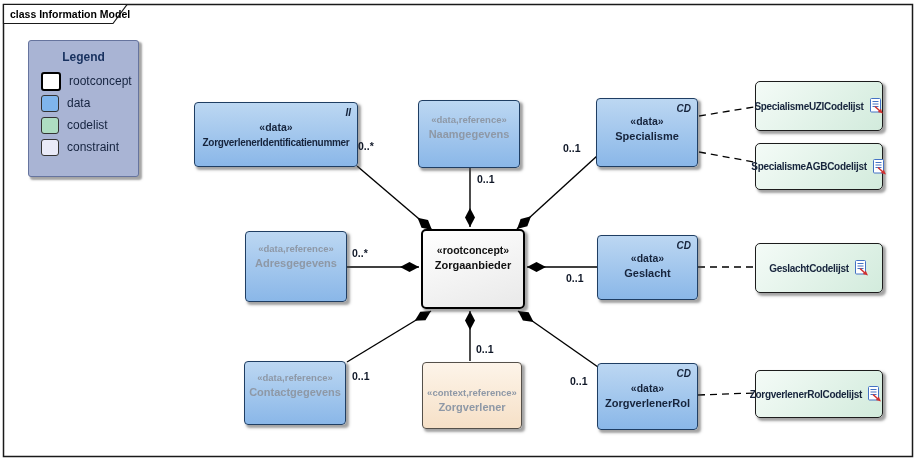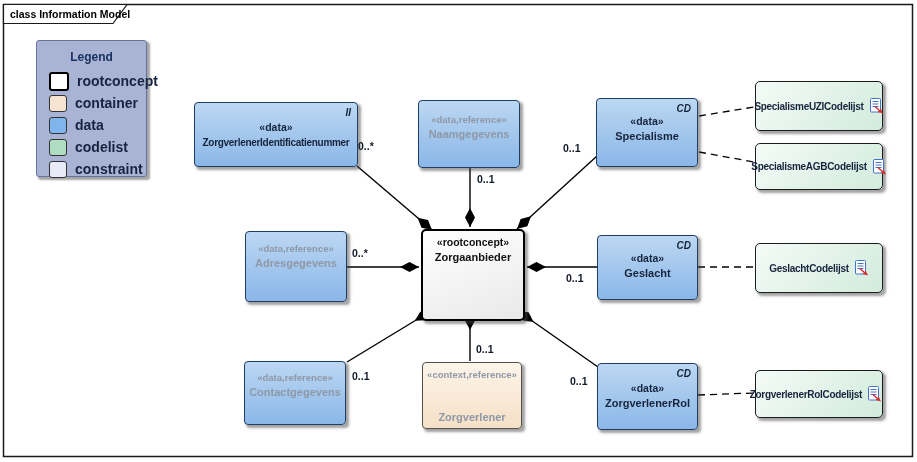--- a/index.html
+++ b/index.html
@@ -7,34 +7,34 @@
     position:relative;width:917px;height:462px;background:#fff;overflow:hidden;
     font-family:"Liberation Sans", sans-serif;
   }
   #connector-layer{position:absolute;left:0;top:0;z-index:1;}
   .frame-title{
     position:absolute;left:10px;top:8px;z-index:3;
     font-size:10.5px;font-weight:bold;color:#000;white-space:nowrap;
   }
   
   .legend{
-    position:absolute;left:36px;top:40px;width:109px;height:135px;z-index:2;
+    position:absolute;left:28px;top:40px;width:109px;height:135px;z-index:2;
     background:#a9b4d4;border:1px solid #66749e;border-radius:3px;
     box-shadow:2.5px 2.5px 2px rgba(90,90,90,0.55);
   }
   .legend-title{
     text-align:center;font-size:12px;font-weight:bold;color:#17305e;
     padding-top:9px;padding-bottom:6px;
   }
   .legend-row{display:flex;align-items:center;gap:8px;padding:0 0 0 12px;height:22px;}
   .swatch{
     width:16px;height:15px;border:1px solid #333;border-radius:3px;background:#fff;flex:0 0 auto;
   }
   .swatch.thick{border:2.4px solid #000;}
-  .legend-label{font-size:14px;color:#15233f;white-space:nowrap;font-weight:bold;}
+  .legend-label{font-size:12px;color:#15233f;white-space:nowrap;}
   
   .node{
     position:absolute;z-index:2;border-radius:4px;box-sizing:border-box;
     display:flex;flex-direction:column;align-items:center;
     text-align:center;line-height:15px;
     box-shadow:2.5px 2.5px 2.5px rgba(70,70,70,0.5);
   }
   .node .stereo{font-size:10.5px;font-weight:bold;white-space:nowrap;}
   .node .nname{font-size:11px;font-weight:bold;white-space:nowrap;}
   .node.tight .nname{font-size:10px;letter-spacing:-0.3px;}
@@ -104,24 +104,20 @@
 
   <div class="frame-title">class Information Model</div>
 
   <div class="legend">
     <div class="legend-title">Legend</div>
     <div class="legend-row">
       <span class="swatch thick" style="background: rgb(255, 255, 255);"></span>
       <span class="legend-label">rootconcept</span>
     </div>
     <div class="legend-row">
-      <span class="swatch" style="background: rgb(247, 228, 208);"></span>
-      <span class="legend-label">container</span>
-    </div>
-    <div class="legend-row">
       <span class="swatch" style="background: rgb(127, 181, 236);"></span>
       <span class="legend-label">data</span>
     </div>
     <div class="legend-row">
       <span class="swatch" style="background: rgb(174, 221, 194);"></span>
       <span class="legend-label">codelist</span>
     </div>
     <div class="legend-row">
       <span class="swatch" style="background: rgb(233, 234, 248);"></span>
       <span class="legend-label">constraint</span>
@@ -143,37 +139,37 @@
     <span class="marker">CD</span>
     <div class="stereo">«data»</div>
     <div class="nname">Specialisme</div>
   </div>
 
   <div class="node blue refnode" style="left:245px;top:231px;width:102px;height:71px;padding-top:9px;">
     <div class="stereo" style="font-size:9.5px;">«data,reference»</div>
     <div class="nname">Adresgegevens</div>
   </div>
 
-  <div class="node rootnode" style="left:421px;top:229px;width:104px;height:92px;padding-top:4px;">
+  <div class="node rootnode" style="left:421px;top:229px;width:104px;height:80px;padding-top:12px;">
     <div class="stereo">«rootconcept»</div>
     <div class="nname">Zorgaanbieder</div>
   </div>
 
   <div class="node blue" style="left:597px;top:235px;width:101px;height:65px;padding-top:15px;">
     <span class="marker">CD</span>
     <div class="stereo">«data»</div>
     <div class="nname">Geslacht</div>
   </div>
 
   <div class="node blue refnode" style="left:244px;top:361px;width:102px;height:64px;padding-top:8px;">
     <div class="stereo" style="font-size:9.5px;">«data,reference»</div>
     <div class="nname">Contactgegevens</div>
   </div>
 
-  <div class="node container-node refnode" style="left:422px;top:362px;width:100px;height:67px;padding-top:4px;gap:28px;">
+  <div class="node container-node refnode" style="left:422px;top:362px;width:100px;height:67px;padding-top:22px;">
     <div class="stereo" style="font-size:9.5px;">«context,reference»</div>
     <div class="nname">Zorgverlener</div>
   </div>
 
   <div class="node blue" style="left:597px;top:363px;width:101px;height:67px;padding-top:17px;">
     <span class="marker">CD</span>
     <div class="stereo">«data»</div>
     <div class="nname">ZorgverlenerRol</div>
   </div>
 

